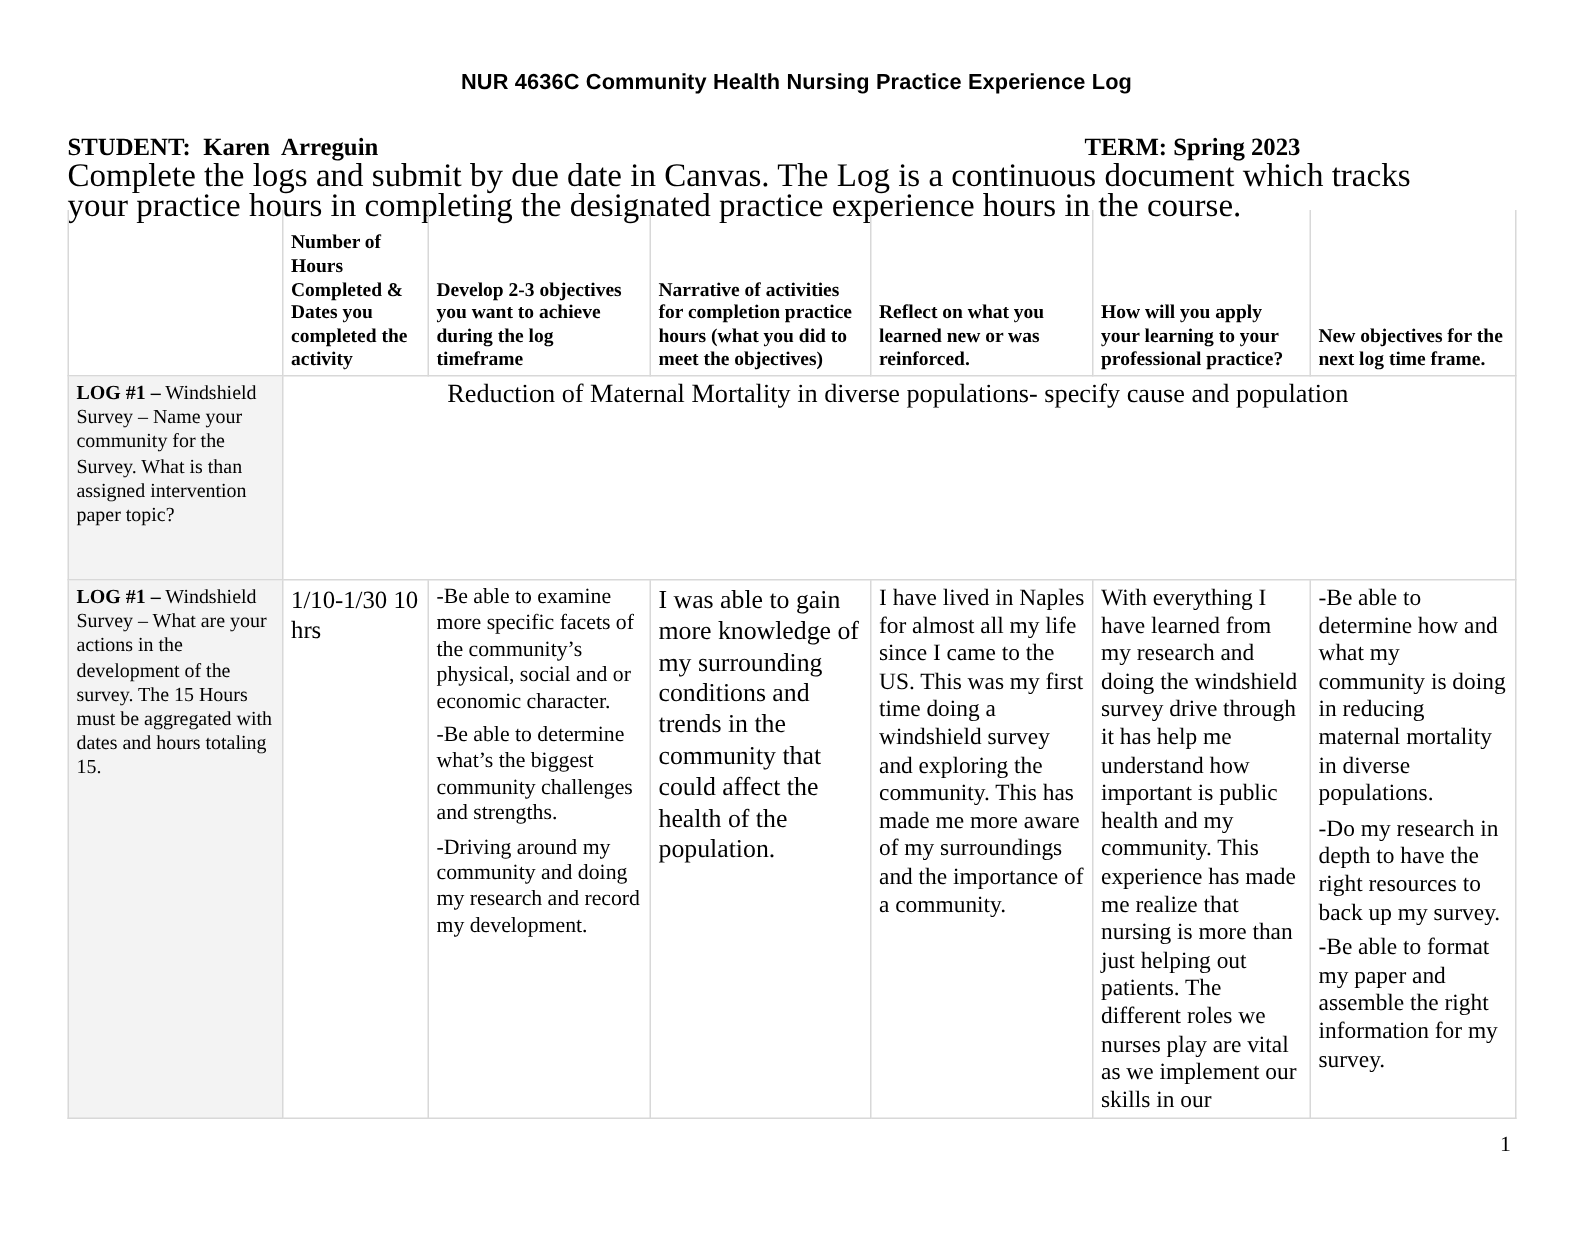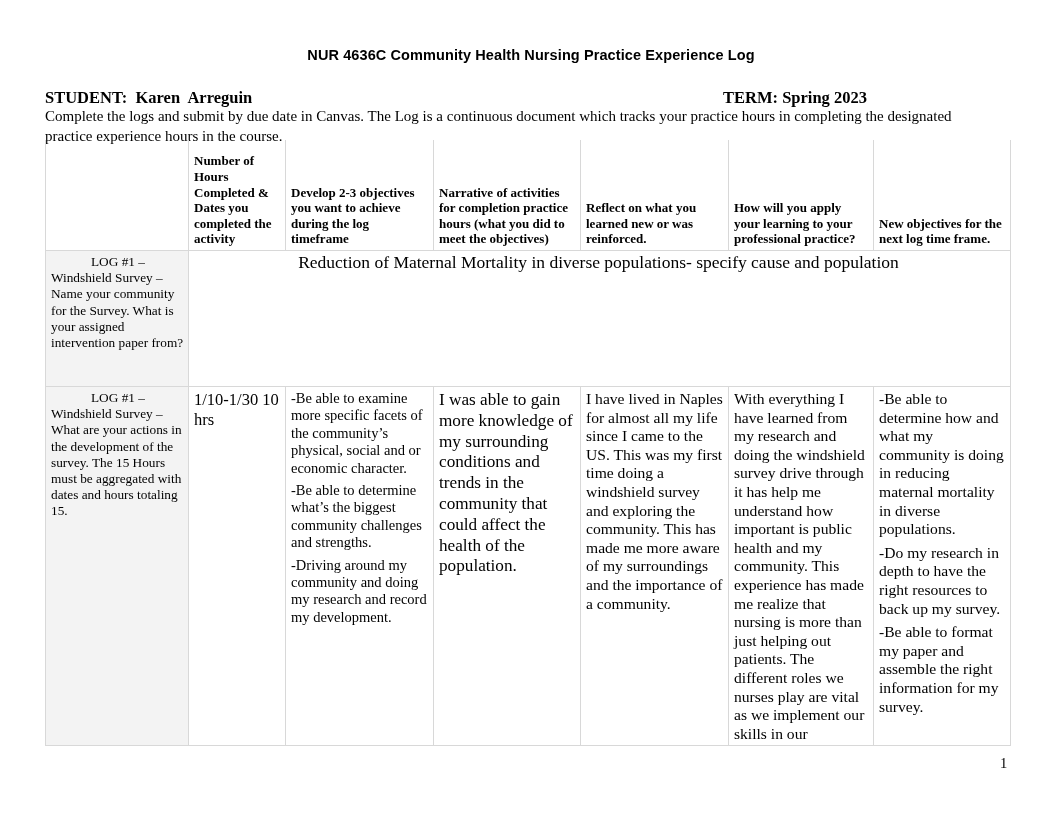--- a/index.html
+++ b/index.html
@@ -54,21 +54,21 @@
     right: 143px;
     top: 0;
     white-space: pre;
   }
 
   .intro {
     position: absolute;
     left: 45px;
     top: 107px;
     width: 918px;
-    font-size: 15px;
+    font-size: 22px;
     line-height: 19.5px;
   }
 
   
   .log-table {
     position: absolute;
     left: 45px;
     top: 140px;
     width: 965px;
     border-collapse: collapse;
@@ -110,22 +110,21 @@
   tr.row-1 td {
     height: 130px;
   }
   td.log-label {
     background: #f3f3f3;
     font-size: 13.3px;
     line-height: 16.2px;
     padding-top: 3px;
   }
   td.log-label b {
-    font-weight: normal;
-    margin-left: 40px;
+    font-weight: bold;
   }
   td.span-cell {
     font-size: 17.5px;
     line-height: 21px;
     padding-top: 1px;
     padding-left: 2px;
     white-space: nowrap;
     text-align: center;
   }
 
@@ -197,21 +196,21 @@
         <td class="blank-head"></td>
         <td>Number of Hours Completed &amp; Dates you completed the activity</td>
         <td>Develop 2-3 objectives you want to achieve during the log timeframe</td>
         <td>Narrative of activities for completion practice hours (what you did to meet the objectives)</td>
         <td>Reflect on what you learned new or was reinforced.</td>
         <td>How will you apply your learning to your professional practice?</td>
         <td>New objectives for the next log time frame.</td>
       </tr>
 
       <tr class="row-1">
-        <td class="log-label"><b>LOG #1 –</b><span> Windshield Survey –  Name your community for the Survey.  What is your assigned intervention paper from?</span></td>
+        <td class="log-label"><b>LOG #1 –</b><span> Windshield Survey –  Name your community for the Survey.  What is than assigned intervention paper topic?</span></td>
         <td class="span-cell" colspan="6">Reduction of Maternal Mortality in diverse populations- specify cause and population</td>
       </tr>
 
       <tr class="row-2">
         <td class="log-label"><b>LOG #1 –</b><span> Windshield Survey –   What are your actions in the development of the survey. The 15 Hours must be aggregated with dates and hours totaling 15.</span></td>
         <td class="hours">1/10-1/30 10 hrs</td>
         <td class="body-sm">
           <p class="para">-Be able to examine more specific facets of the community’s physical, social and or economic character.</p>
           <p class="para">-Be able to determine what’s the biggest community challenges and strengths.</p>
           <p class="para">-Driving around my community and doing my research and record my development.</p>

